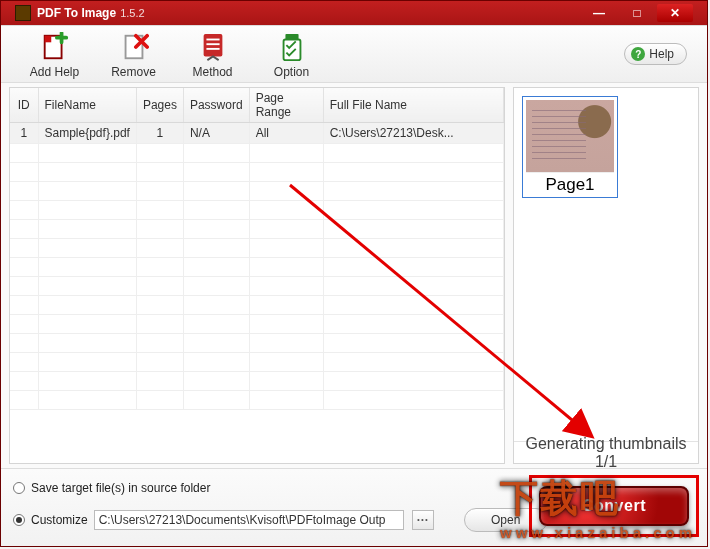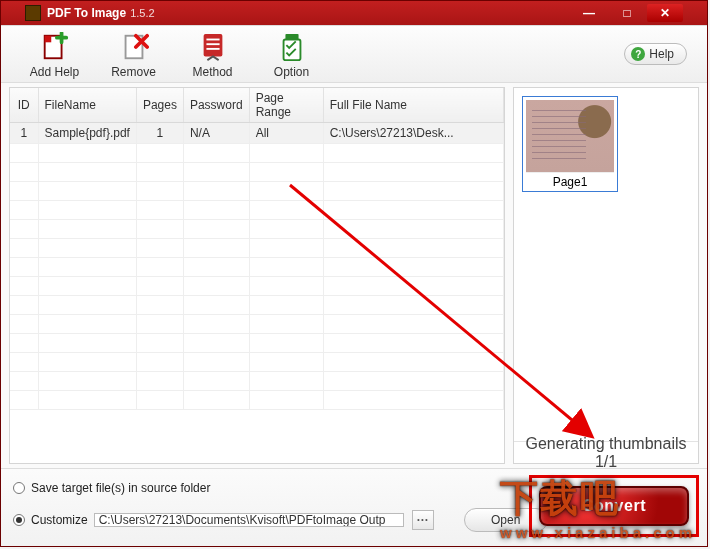--- a/index.html
+++ b/index.html
@@ -21,21 +21,21 @@
     display: flex;
     flex-direction: column;
     box-shadow: inset 0 0 0 1px rgba(204,0,0,.15);
   }
   .titlebar {
     height: 24px;
     background: linear-gradient(#c21f1f, #a91515);
     display: flex;
     align-items: center;
     color: #fff;
-    padding: 0 24px;
+    padding: 0 14px;
     font-size: 12px;
   }
   .titlebar .app-icon {
     width: 16px; height: 16px; margin-right: 6px;
     background: #5b3a00; border: 1px solid #2e1d00;
     display: inline-block;
   }
   .titlebar .title { font-weight: 600; }
   .titlebar .ver { color: #f2dada; margin-left: 4px; font-size: 11px; }
   .win-controls { margin-left: auto; display: flex; gap: 2px; }
@@ -117,36 +117,36 @@
   }
   .thumb-img::after{
     content:""; position:absolute; inset:10px 28px 10px 6px;
     background-image:
      linear-gradient(#876a78 1px, transparent 1px);
     background-size: 100% 6px;
     opacity:.6;
   }
   .thumb-label {
     background:#fff; border-top:1px solid #eee;
-    text-align:center; padding:2px 0; font-size:12px;
+    text-align:center; padding:2px 0; font-size:17px;
   }
   .side-status {
     height:22px; border-top:1px solid #e3e3e3;
     text-align:center; font-size:16px; color:#444;
     display:flex; align-items:center; justify-content:center;
   }
   .bottombar {
     height:78px; background:linear-gradient(#fbfbfb,#f2f2f2);
     border-top:1px solid #ddd; padding:8px 12px; position:relative;
   }
   .radio-row { display:flex; align-items:center; height:22px; gap:6px; font-size:12px; color:#222;}
   .radio { width:12px;height:12px;border-radius:50%; border:1px solid #777; background:#fff; display:inline-flex;align-items:center;justify-content:center;}
   .radio.filled::after{content:"";width:6px;height:6px;border-radius:50%;background:#333;}
   .path-input {
-    width:310px; height:14px; border:1px solid #bbb; background:#fff; font-size:12px;
+    width:310px; height:20px; border:1px solid #bbb; background:#fff; font-size:12px;
     padding:0 4px; color:#333;
   }
   .dots-btn { width:22px;height:20px;border:1px solid #bbb;background:linear-gradient(#fff,#e8e8e8);margin-left:2px;cursor:pointer;font-weight:700;color:#555;display:inline-flex;align-items:center;justify-content:center;}
   .open-btn {
     margin-left:24px; width:84px;height:24px;border:1px solid #bbb;border-radius:12px;
     background:linear-gradient(#ffffff,#e6e6e6);cursor:pointer;color:#333;font-size:12px;
   }
   .convert-frame {
     position:absolute; right:8px; top:6px; width:170px; height:62px;
     border:3px solid #e30000;

